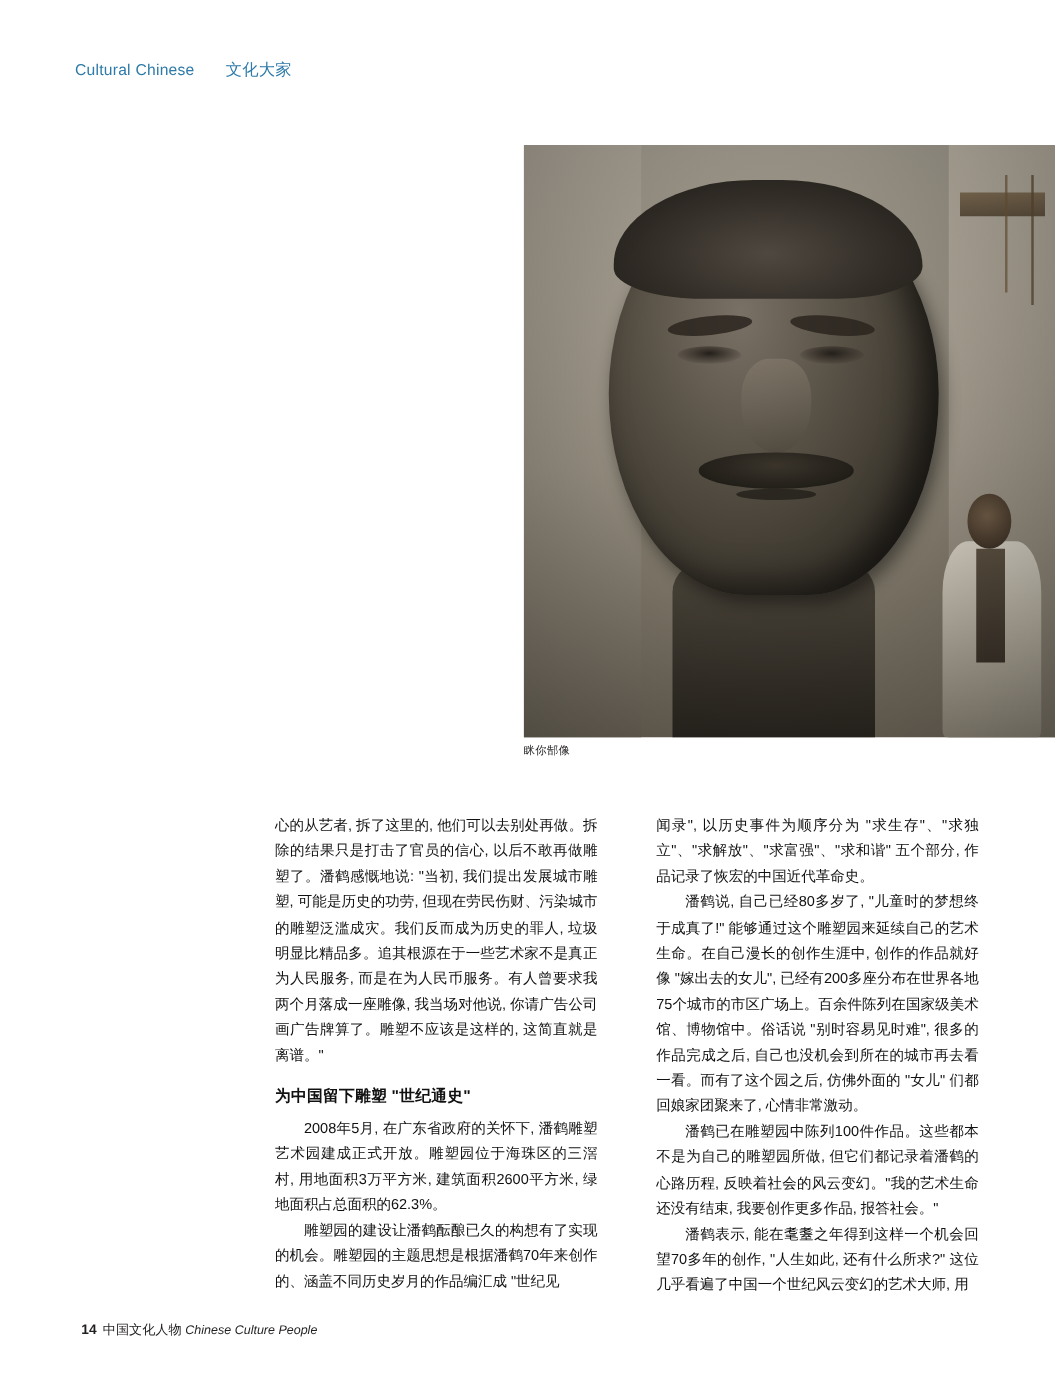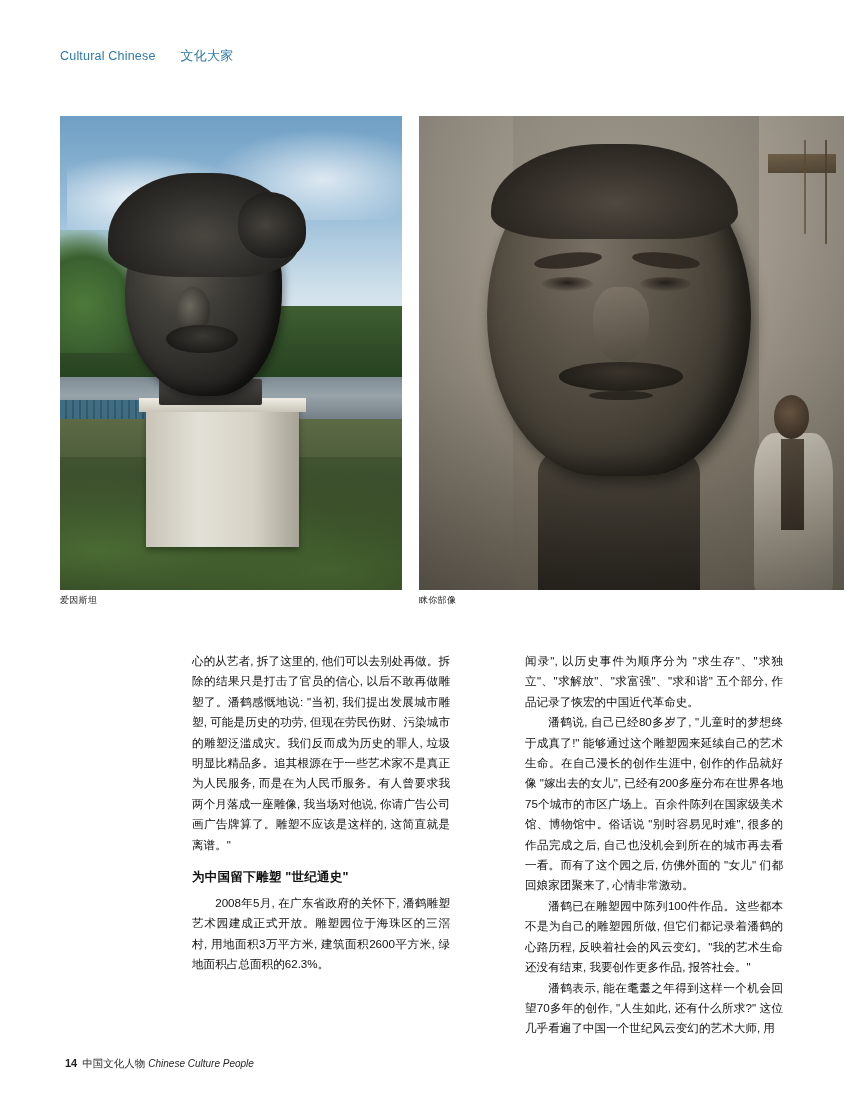--- a/index.html
+++ b/index.html
@@ -78,21 +78,21 @@
   .col {
     position: absolute;
     top: 651px;
     width: 258px;
     font-size: 11.6px;
     line-height: 20.4px;
     text-align: justify;
     color: #111;
     font-family: "Liberation Sans", sans-serif;
   }
-  .col-left { left: 192px; }
+  .col-left { left: 220px; }
   .col-right { left: 525px; }
   .col p {
     margin: 0;
   }
   .col p.indent {
     text-indent: 2em;
   }
   .col h3 {
     margin: 13px 0 6px 0;
     font-size: 12.6px;
@@ -314,42 +314,20 @@
 </style>
 </head>
 <body>
 
 <div class="page">
 
   <div class="header">
     <span class="hdr-en">Cultural Chinese</span><span class="hdr-cn">文化大家</span>
   </div>
 
-  <div class="figure fig-left">
-    <div class="photo">
-      <div class="p-left-sky"></div>
-      <div class="p-left-cloud1"></div>
-      <div class="p-left-cloud2"></div>
-      <div class="p-left-hedge"></div>
-      <div class="p-left-palm"></div>
-      <div class="p-left-wall"></div>
-      <div class="p-left-tile"></div>
-      <div class="p-left-ground"></div>
-      <div class="p-left-grass"></div>
-      <div class="p-left-plinth"></div>
-      <div class="p-left-plinth-top"></div>
-      <div class="p-left-base"></div>
-      <div class="p-left-head"></div>
-      <div class="p-left-hair"></div>
-      <div class="p-left-hair2"></div>
-      <div class="p-left-nose"></div>
-      <div class="p-left-mustache"></div>
-    </div>
-    <div class="caption">爱因斯坦</div>
-  </div>
 
   <div class="figure fig-right">
     <div class="photo">
       <div class="p-right-bg"></div>
       <div class="p-right-wallL"></div>
       <div class="p-right-wallR"></div>
       <div class="p-right-shelf"></div>
       <div class="p-right-rod"></div>
       <div class="p-right-rod2"></div>
       <div class="p-right-neck"></div>
@@ -369,20 +347,21 @@
       </div>
       <div class="p-right-vig"></div>
     </div>
     <div class="caption">眯你郜像</div>
   </div>
 
   <div class="col col-left">
     <p>心的从艺者, 拆了这里的, 他们可以去别处再做。拆除的结果只是打击了官员的信心, 以后不敢再做雕塑了。潘鹤感慨地说: "当初, 我们提出发展城市雕塑, 可能是历史的功劳, 但现在劳民伤财、污染城市的雕塑泛滥成灾。我们反而成为历史的罪人, 垃圾明显比精品多。追其根源在于一些艺术家不是真正为人民服务, 而是在为人民币服务。有人曾要求我两个月落成一座雕像, 我当场对他说, 你请广告公司画广告牌算了。雕塑不应该是这样的, 这简直就是离谱。"</p>
     <h3>为中国留下雕塑 "世纪通史"</h3>
     <p class="indent">2008年5月, 在广东省政府的关怀下, 潘鹤雕塑艺术园建成正式开放。雕塑园位于海珠区的三滘村, 用地面积3万平方米, 建筑面积2600平方米, 绿地面积占总面积的62.3%。</p>
+    <p class="indent">雕塑园的建设让潘鹤酝酿已久的构想有了实现的机会。雕塑园的主题思想是根据潘鹤70年来创作的、涵盖不同历史岁月的作品编汇成 "世纪见</p>
   </div>
 
   <div class="col col-right">
     <p>闻录", 以历史事件为顺序分为 "求生存"、"求独立"、"求解放"、"求富强"、"求和谐" 五个部分, 作品记录了恢宏的中国近代革命史。</p>
     <p class="indent">潘鹤说, 自己已经80多岁了, "儿童时的梦想终于成真了!" 能够通过这个雕塑园来延续自己的艺术生命。在自己漫长的创作生涯中, 创作的作品就好像 "嫁出去的女儿", 已经有200多座分布在世界各地75个城市的市区广场上。百余件陈列在国家级美术馆、博物馆中。俗话说 "别时容易见时难", 很多的作品完成之后, 自己也没机会到所在的城市再去看一看。而有了这个园之后, 仿佛外面的 "女儿" 们都回娘家团聚来了, 心情非常激动。</p>
     <p class="indent">潘鹤已在雕塑园中陈列100件作品。这些都本不是为自己的雕塑园所做, 但它们都记录着潘鹤的心路历程, 反映着社会的风云变幻。"我的艺术生命还没有结束, 我要创作更多作品, 报答社会。"</p>
     <p class="indent">潘鹤表示, 能在耄耋之年得到这样一个机会回望70多年的创作, "人生如此, 还有什么所求?" 这位几乎看遍了中国一个世纪风云变幻的艺术大师, 用</p>
   </div>
 
   <div class="footer">

